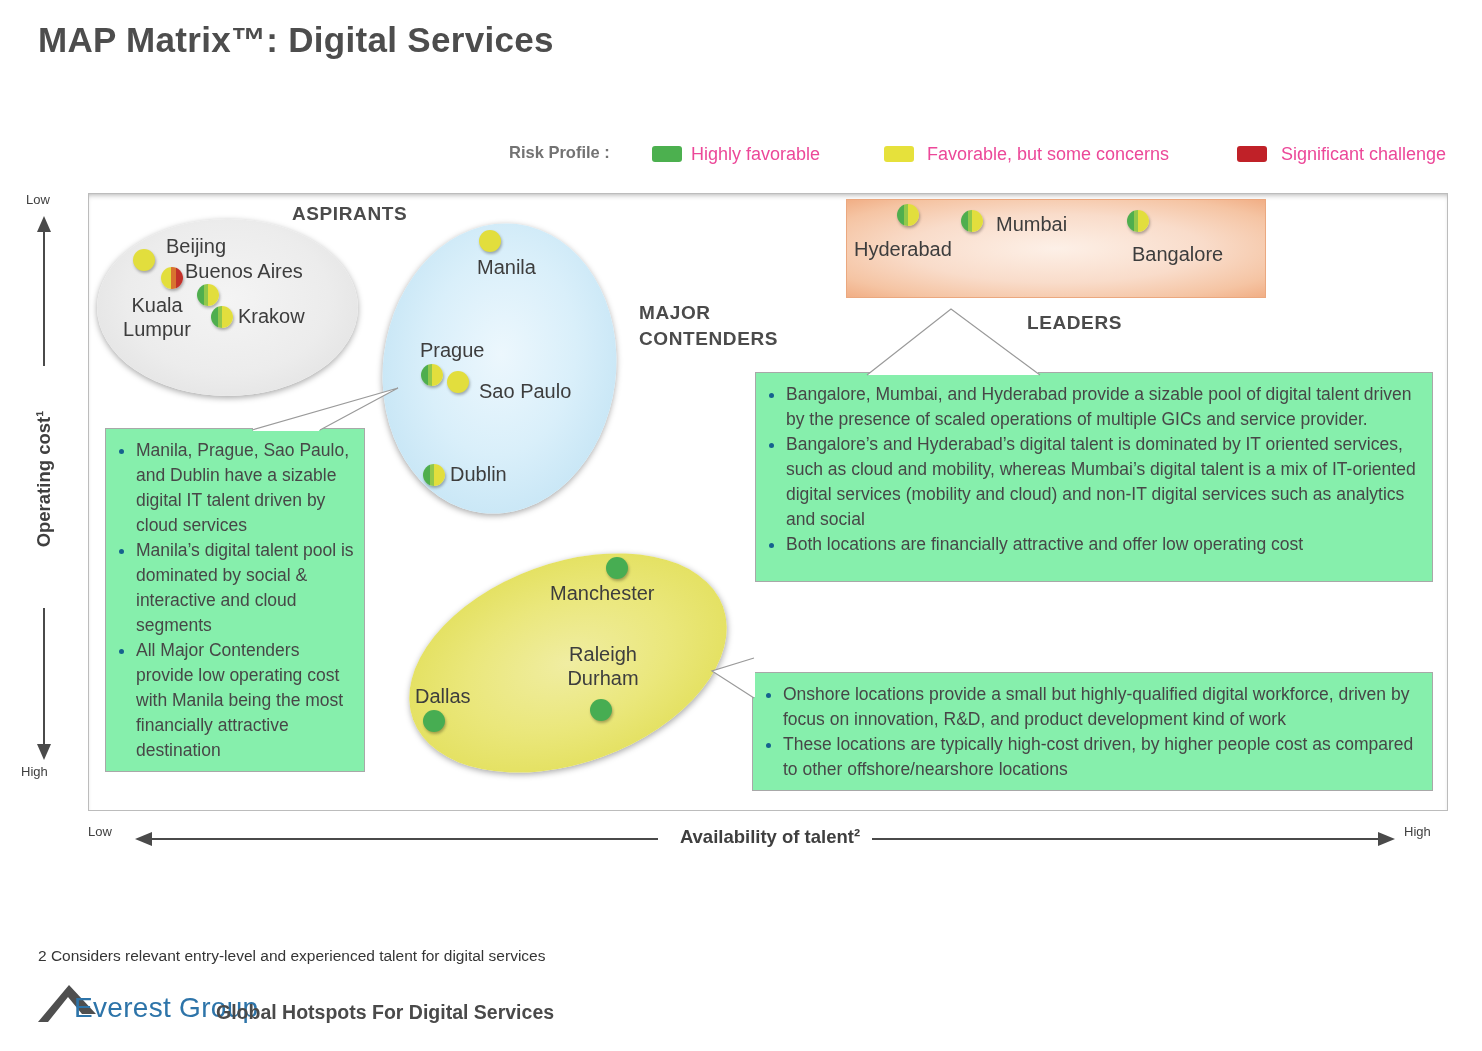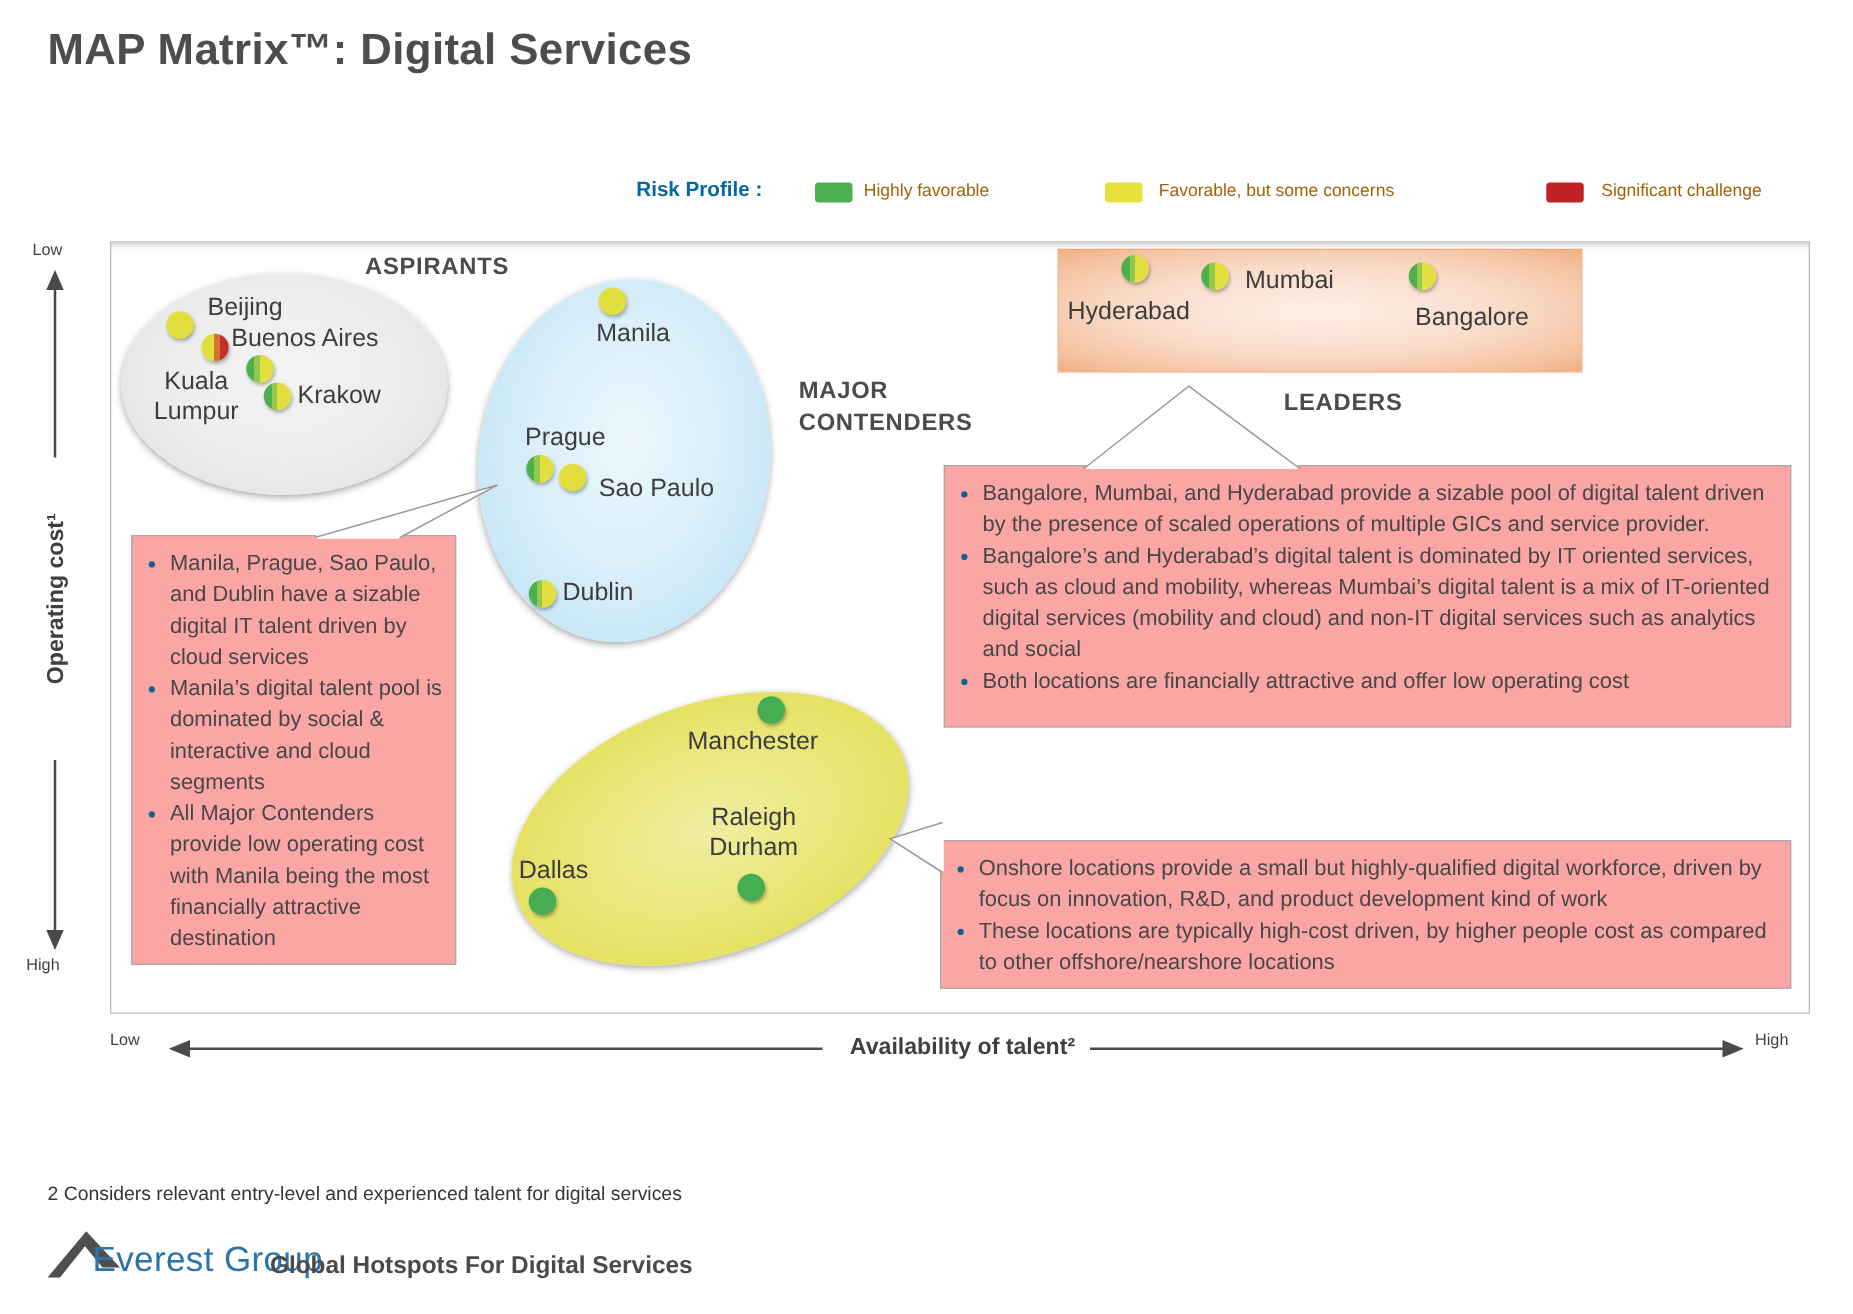--- a/index.html
+++ b/index.html
@@ -2,22 +2,22 @@
 <html><head>
 <meta charset="utf-8">
 <style>
   html,body { margin:0; padding:0; background:#ffffff; }
   .canvas {
     position:relative; width:1482px; height:1051px; background:#ffffff;
     font-family:"Liberation Sans", sans-serif; overflow:hidden; color:#3f3f3f;
   }
   .abs { position:absolute; }
   .page-title { left:38px; top:20px; font-size:35px; font-weight:bold; color:#4d4d4d; letter-spacing:.3px; }
-  .legend-label { top:143px; font-weight:bold; font-size:16.5px; color:#0369a1; }
-  .legend-text { top:144px; font-size:14px; color:#a16207; }
+  .legend-label { top:143px; font-weight:bold; font-size:16.5px; color:#737373; }
+  .legend-text { top:144px; font-size:18px; color:#ec4899; }
   .legend-swatch { top:146px; width:30px; height:16px; border-radius:3px; }
   .sw-green { background:#4cb04f; }
   .sw-yellow { background:#e6e13b; }
   .sw-red { background:#c02128; }
 
   .chart-frame { left:88px; top:193px; width:1358px; height:616px; background:#ffffff;
     border:1px solid #bcbcbc; box-shadow: inset 0 4px 6px -4px rgba(0,0,0,.4); }
 
   .ellipse { border-radius:50%; }
   .aspirants-ellipse { left:97px; top:219px; width:261px; height:177px;
@@ -35,21 +35,21 @@
 
   .group-label { font-weight:bold; font-size:19px; color:#4b4b4b; letter-spacing:.6px; }
   .city-label { font-size:20px; color:#3d3d3d; white-space:nowrap; }
   .city-label.wrap { white-space:normal; text-align:center; line-height:24px; }
   .dot { width:22px; height:22px; border-radius:50%; box-shadow:1px 2px 3px rgba(0,0,0,.3); z-index:2; }
   .risk-yellow { background:#e2de3d; }
   .risk-green { background:#47ad52; }
   .risk-green-yellow { background:linear-gradient(90deg,#4fae4e 0 30%,#92c84b 30% 50%,#e2de3d 50% 100%); }
   .risk-yellow-red { background:linear-gradient(90deg,#e2de3d 0 45%,#d8732f 45% 70%,#c2312a 70% 100%); }
 
-  .callout-box { background:#fca5a5; border:1px solid #a8a8a8; color:#474747;
+  .callout-box { background:#86efac; border:1px solid #a8a8a8; color:#474747;
     font-size:17.5px; line-height:25px; z-index:3; box-sizing:border-box; }
   .callout-box ul { margin:0; padding:9px 6px 0 30px; }
   .callout-box li { margin:0; }
   .callout-box li::marker { color:#15618e; }
 
   .axis-end { font-size:13px; color:#3f3f3f; }
   .axis-title { font-weight:bold; font-size:18.5px; color:#3f3f3f; }
   .wedges { left:0; top:0; z-index:4; pointer-events:none; }
 
   .banner { left:30px; top:866px; width:1421px; height:40px; background:#ea7a2b; color:#ffffff;

